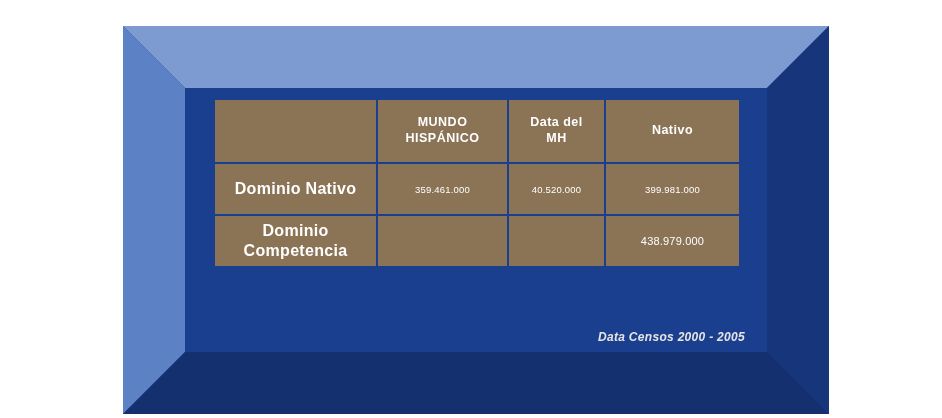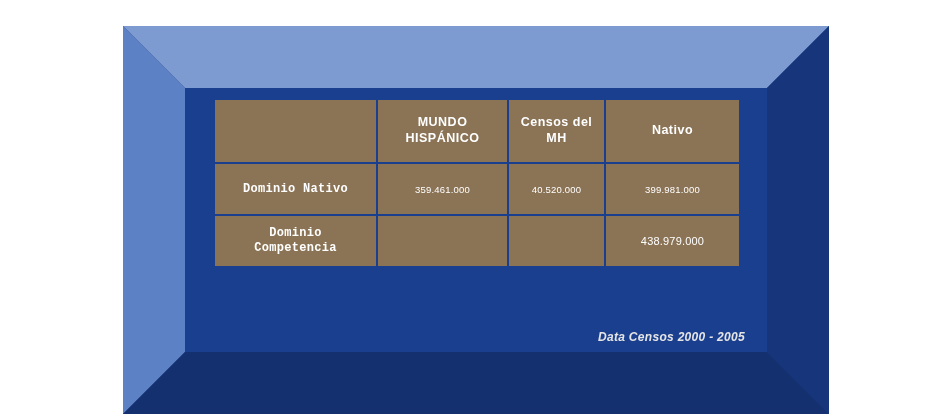--- a/index.html
+++ b/index.html
@@ -99,25 +99,24 @@
     height: 62px;
     font-size: 12.5px;
     font-weight: bold;
     letter-spacing: 0.5px;
     line-height: 1.25;
   }
   .data-table tbody td {
     height: 50px;
   }
   .row-label {
-    font-size: 12px;
+    font-size: 16px;
     font-weight: bold;
     letter-spacing: 0.3px;
     line-height: 1.25;
-    font-family: Liberation Mono, monospace;
   }
   .num {
     font-size: 9.5px;
     font-weight: normal;
     letter-spacing: 0.2px;
   }
   .num.big {
     font-size: 11px;
   }
   col.c-label { width: 163px; }
@@ -160,21 +159,21 @@
         <col class="c-tot">
       </colgroup>
       <thead>
         <tr>
           <th></th>
           <th>
             <div>MUNDO</div>
             <div>HISPÁNICO</div>
           </th>
           <th>
-            <div>Censos del</div>
+            <div>Data del</div>
             <div>MH</div>
           </th>
           <th>
             <div>Nativo</div>
           </th>
         </tr>
       </thead>
       <tbody>
 
         <tr>

